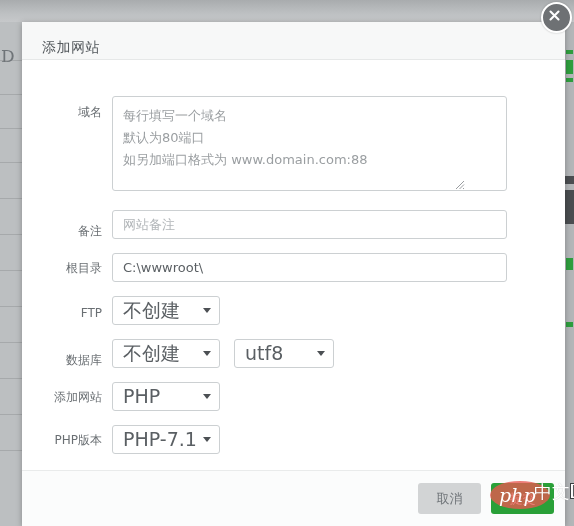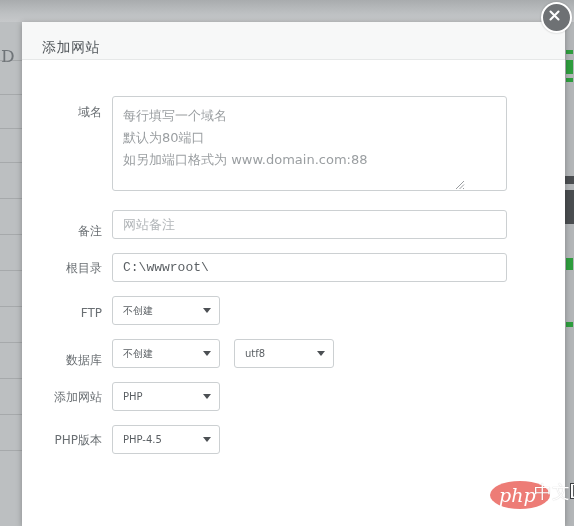--- a/index.html
+++ b/index.html
@@ -221,21 +221,21 @@
     border-radius: 3px;
     background: #fff;
     cursor: pointer;
     vertical-align: top;
   }
   .sel .sel-val {
     position: absolute;
     left: 10px;
     top: 0;
     line-height: 27px;
-    font-size: 10px;
+    font-size: 19px;
     color: #5a5f63;
     white-space: nowrap;
   }
   .sel .caret {
     position: absolute;
     right: 8px;
     top: 11px;
     width: 0; height: 0;
     border-left: 4px solid transparent;
     border-right: 4px solid transparent;
@@ -383,21 +383,21 @@
         </div>
       </div>
 
       <div class="form-row" style="top:150px">
         <div class="form-label" style="top:13px">备注</div>
         <input class="ctl" style="top: 0px;" type="text" placeholder="网站备注">
       </div>
 
       <div class="form-row" style="top:193px">
         <div class="form-label" style="top:7px">根目录</div>
-        <input class="ctl" style="top: 0px; font-family: Liberation Mono, monospace;" type="text" value="C:\wwwroot\">
+        <input class="ctl" style="top: 0px;" type="text" value="C:\wwwroot\">
       </div>
 
       <div class="form-row" style="top:236px">
         <div class="form-label" style="top:9px">FTP</div>
         <div class="sel w108" style="position:absolute;left:90px;top:0;">
           <span class="sel-val">不创建</span>
           <span class="caret"></span>
         </div>
       </div>
 
@@ -417,27 +417,31 @@
         <div class="form-label" style="top:7px">添加网站</div>
         <div class="sel w108" style="position:absolute;left:90px;top:0;">
           <span class="sel-val">PHP</span>
           <span class="caret"></span>
         </div>
       </div>
 
       <div class="form-row" style="top:365px">
         <div class="form-label" style="top:7px">PHP版本</div>
         <div class="sel w108" style="position:absolute;left:90px;top:0;">
-          <span class="sel-val">PHP-4.5</span>
+          <span class="sel-val">PHP-7.1</span>
           <span class="caret"></span>
         </div>
       </div>
 
     </div>
 
+    <div class="modal-footer">
+      <button class="btn btn-cancel">取消</button>
+      <button class="btn btn-submit">提交</button>
+    </div>
 
   </div>
 
   <div class="close-btn">
     <svg width="23" height="23" viewBox="0 0 23 23">
       <path d="M7.5 7.5 L15.5 15.5 M15.5 7.5 L7.5 15.5" stroke="#ffffff" stroke-width="2.1" stroke-linecap="round"></path>
     </svg>
   </div>
 
   <div class="watermark">

